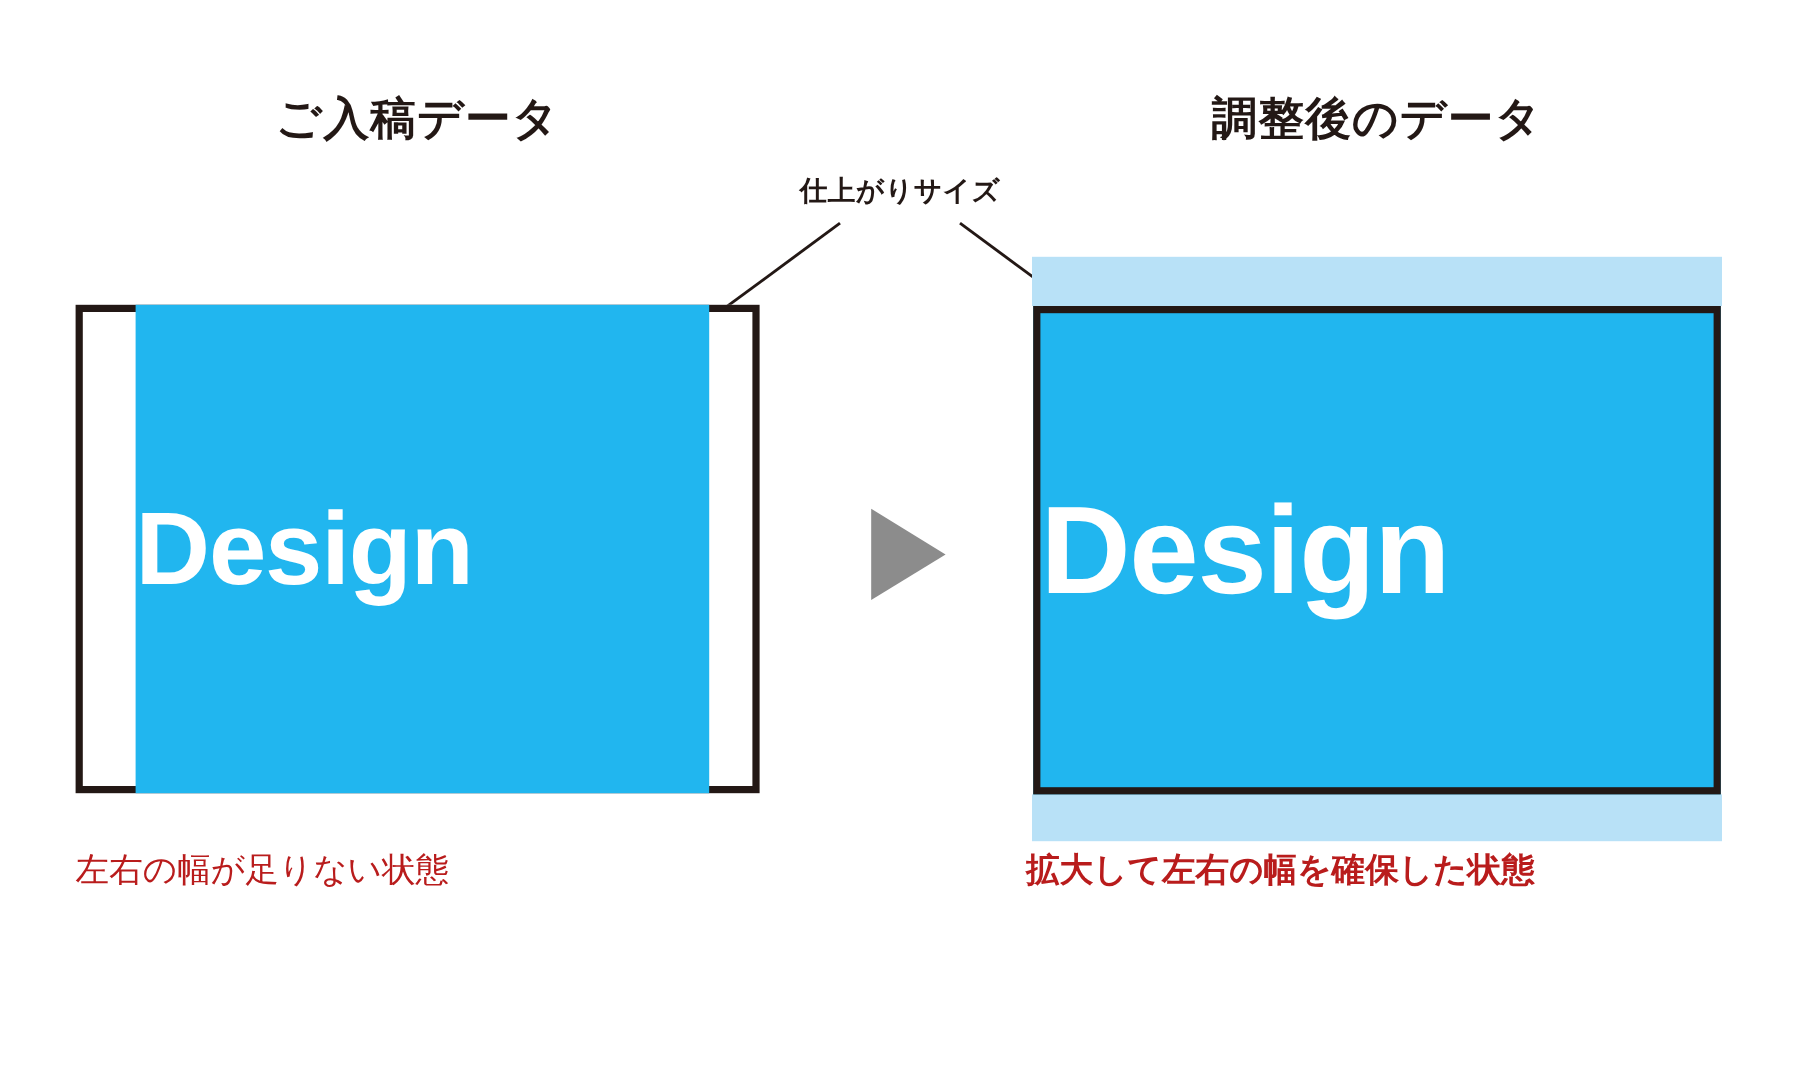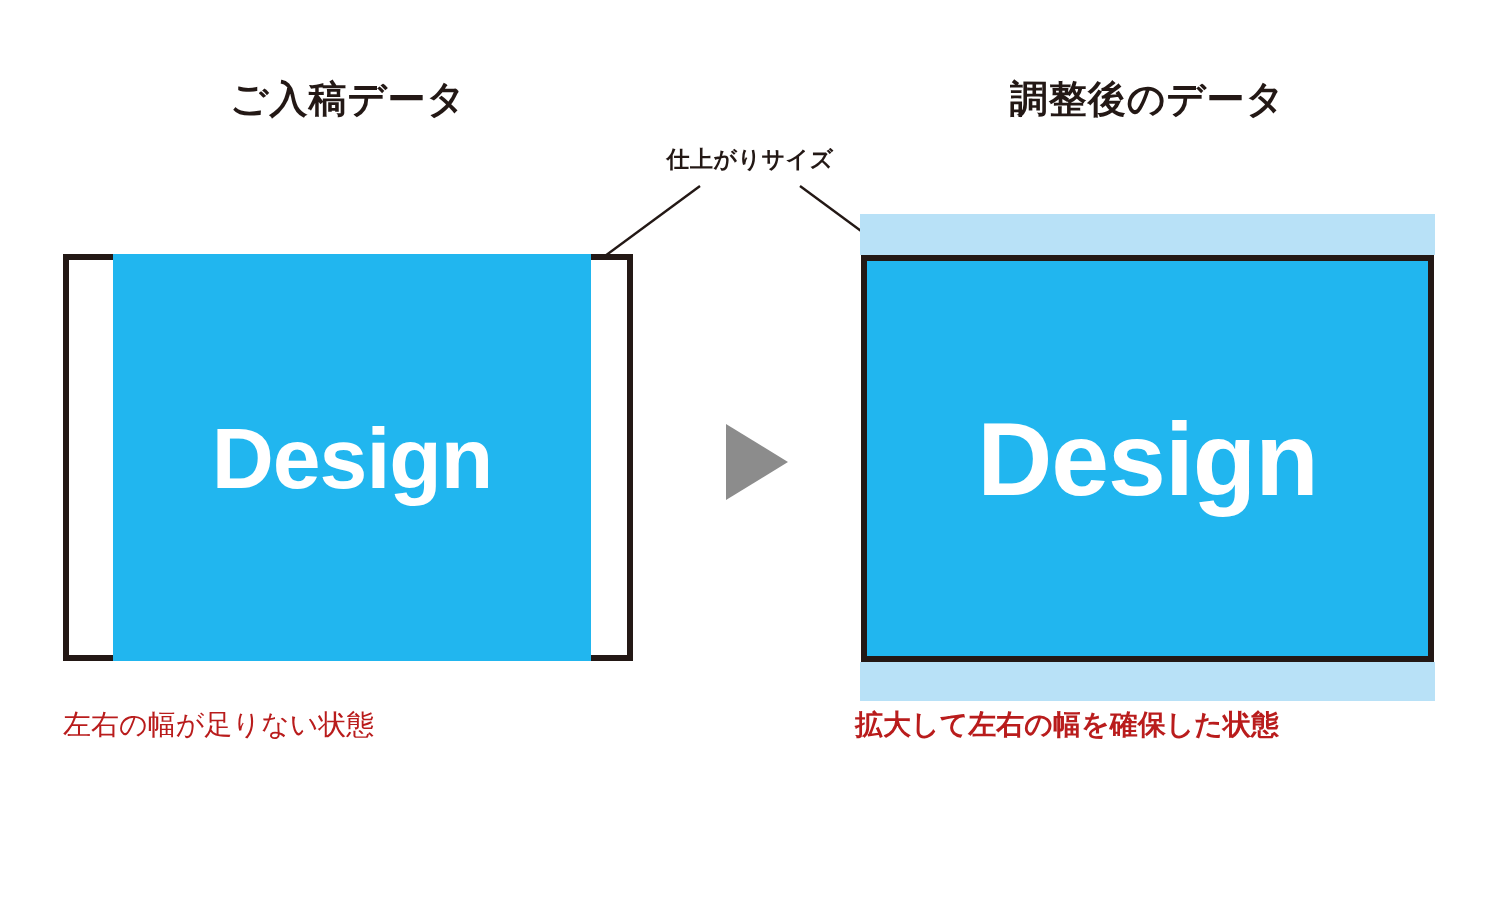--- a/index.html
+++ b/index.html
@@ -117,21 +117,20 @@
     height: 407px;
     box-sizing: border-box;
     border: 6px solid #231815;
     background: #21b6ef;
   }
 
   .design-text {
     position: absolute;
     left: 0;
     width: 100%;
-    text-align: center;
     font-weight: bold;
     color: #ffffff;
     line-height: 1;
     white-space: nowrap;
     letter-spacing: -1px;
   }
   #design-text-left  { top: 50%; transform: translateY(-50%); font-size: 86px; }
   #design-text-right { top: 50%; transform: translateY(-50%); font-size: 104px; }
 
   

